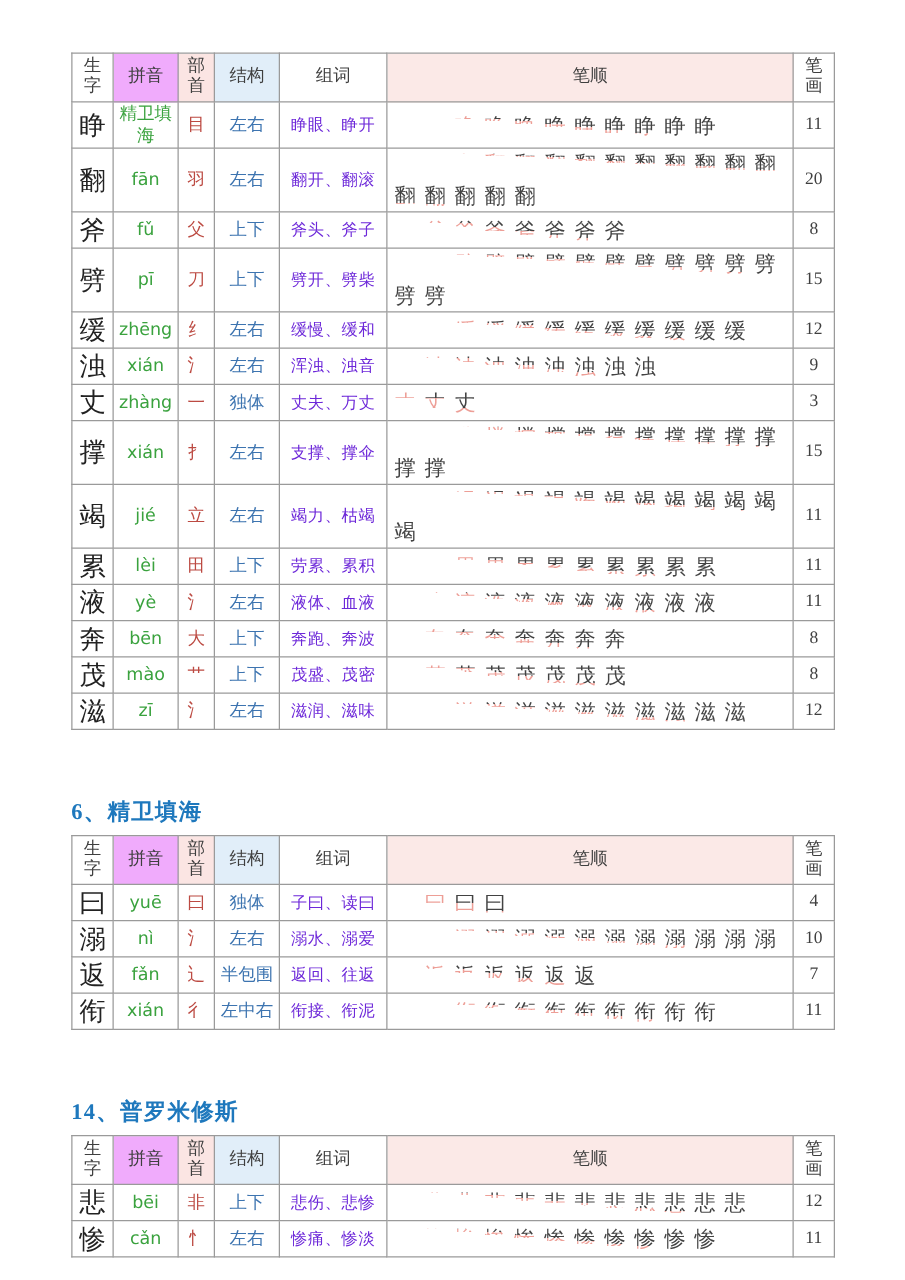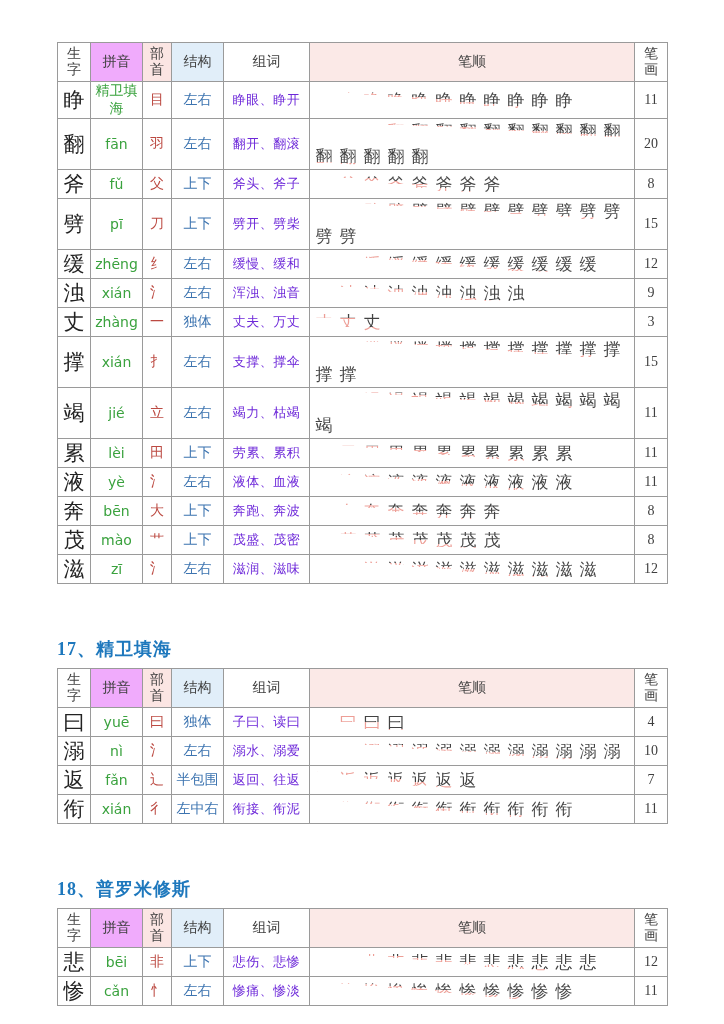--- a/index.html
+++ b/index.html
@@ -446,21 +446,21 @@
                   <span class="stroke-step" style="background-image: linear-gradient(rgb(66, 66, 66) 0%, rgb(66, 66, 66) 91.7%, rgb(237, 158, 150) 91.7%, rgb(237, 158, 150) 100%, rgba(255, 255, 255, 0) 100%);">滋</span>
                 </div>
               </td>
               <td class="cell-count">12</td>
             </tr>
           </tbody>
     </table>
   </section>
 
   <section class="section">
-    <h2 class="section-title">17、精卫填海</h2>
+    <h2 class="section-title">6、精卫填海</h2>
     <table class="char-table">
       <colgroup>
         <col class="c-char">
             <col class="c-pinyin">
             <col class="c-radical">
         <col class="c-struct">
             <col class="c-words">
             <col class="c-order">
             <col class="c-count">
       </colgroup>
@@ -566,21 +566,21 @@
                   <span class="stroke-step" style="background-image: linear-gradient(rgb(66, 66, 66) 0%, rgb(66, 66, 66) 90.9%, rgb(237, 158, 150) 90.9%, rgb(237, 158, 150) 100%, rgba(255, 255, 255, 0) 100%);">衔</span>
                 </div>
               </td>
               <td class="cell-count">11</td>
             </tr>
           </tbody>
     </table>
   </section>
 
   <section class="section">
-    <h2 class="section-title">18、普罗米修斯</h2>
+    <h2 class="section-title">14、普罗米修斯</h2>
     <table class="char-table">
       <colgroup>
         <col class="c-char">
             <col class="c-pinyin">
             <col class="c-radical">
         <col class="c-struct">
             <col class="c-words">
             <col class="c-order">
             <col class="c-count">
       </colgroup>

